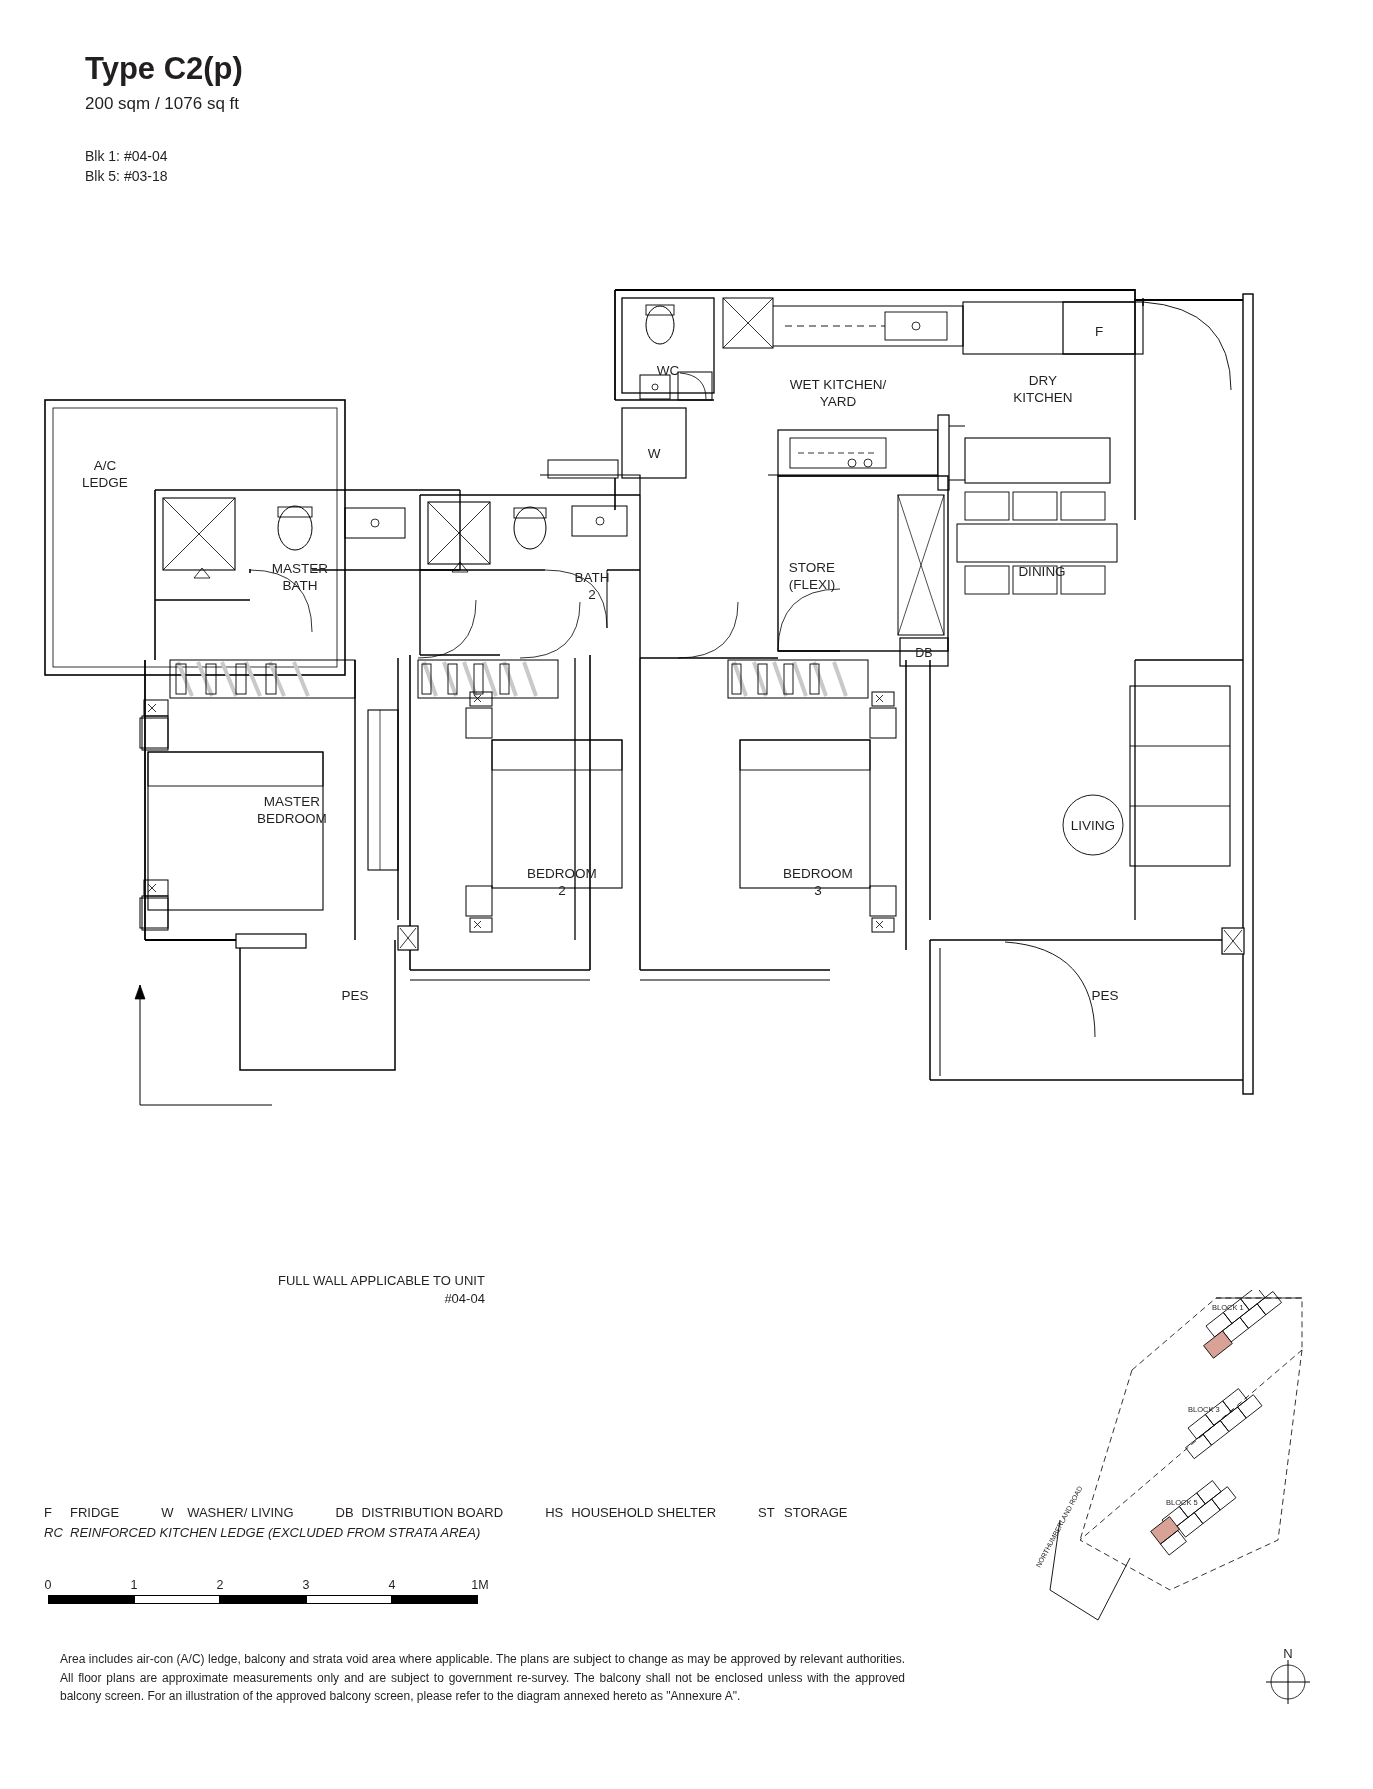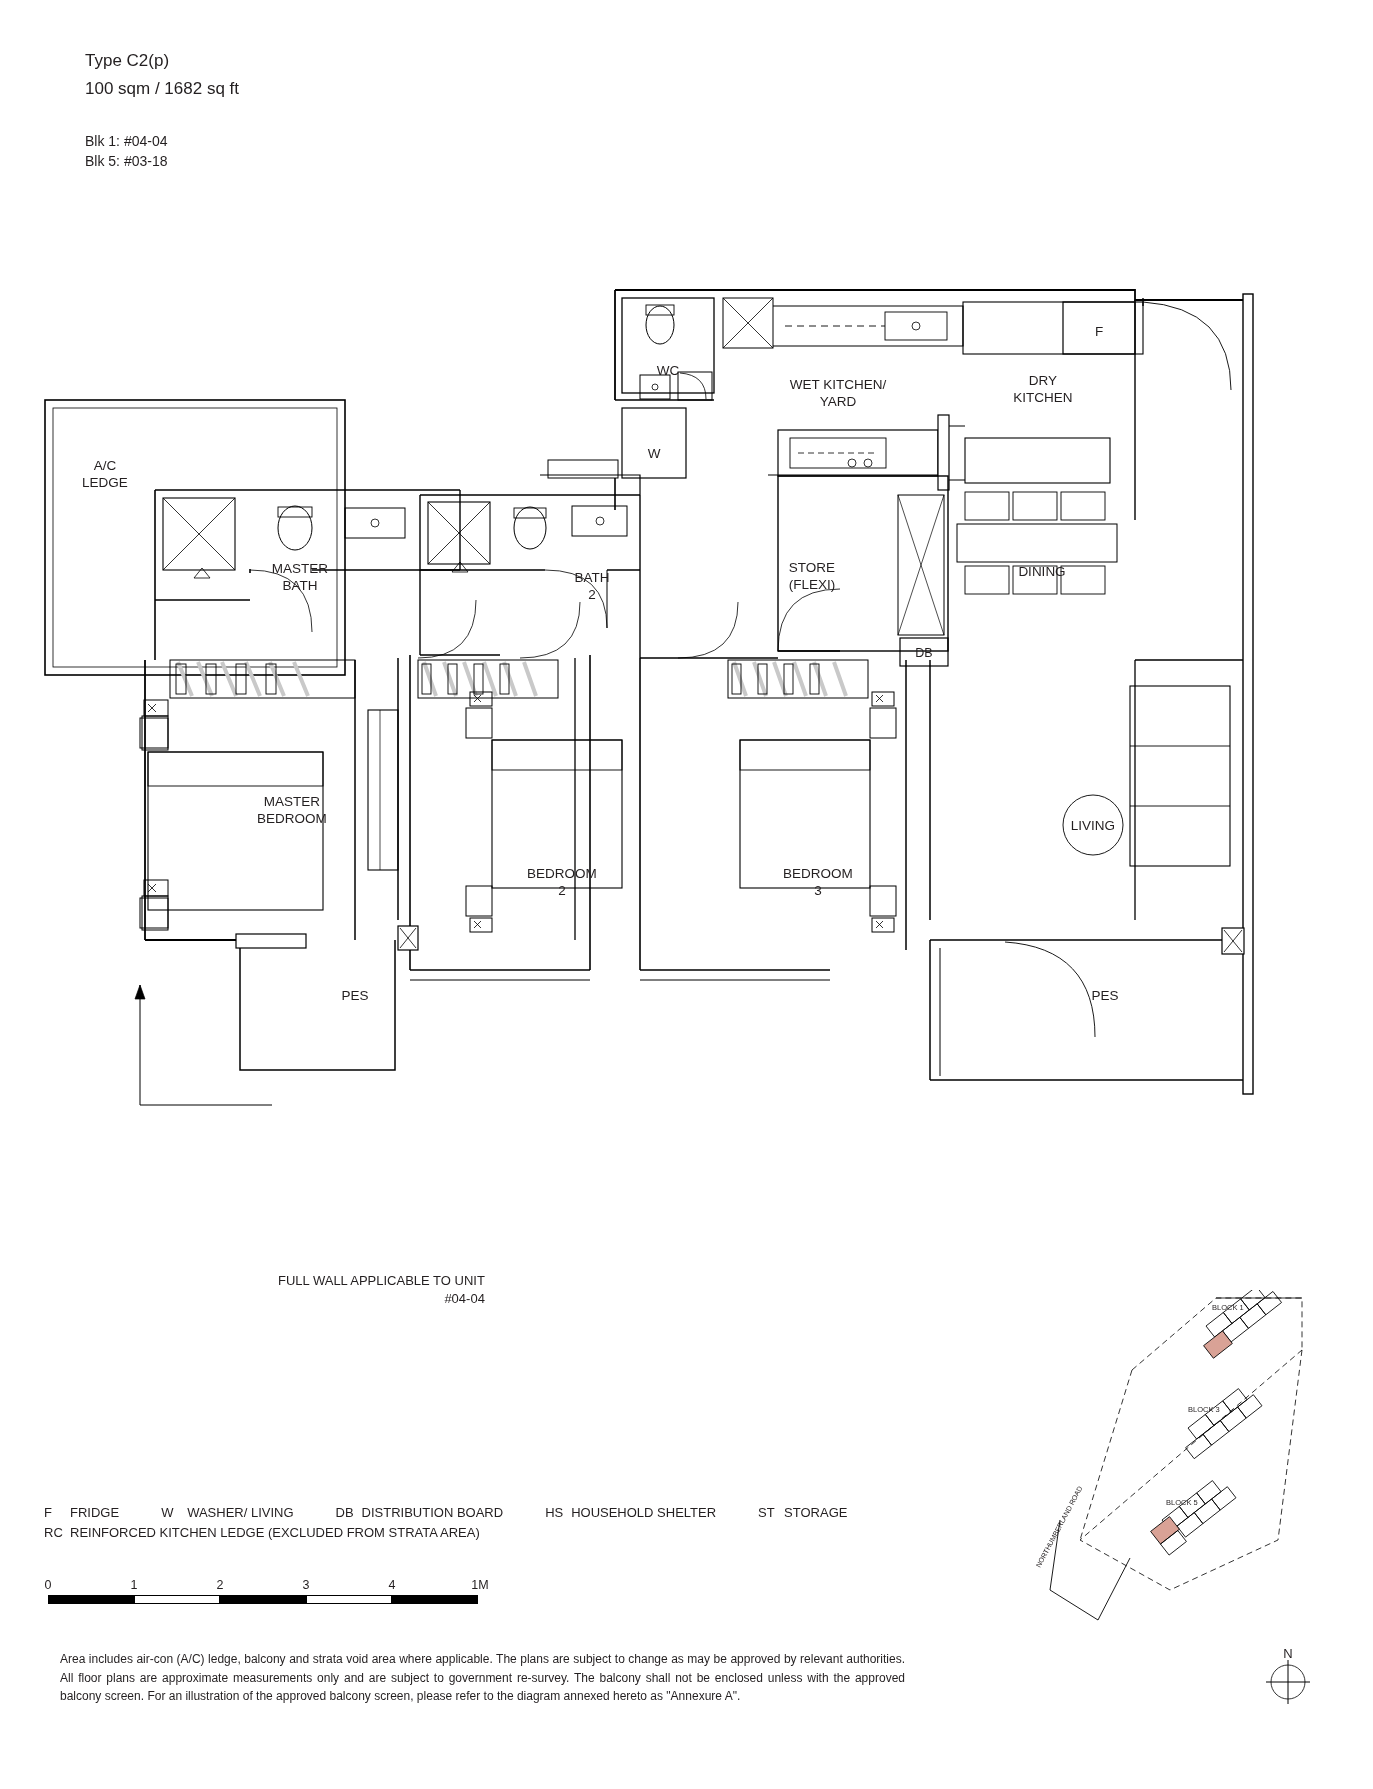--- a/index.html
+++ b/index.html
@@ -21,22 +21,22 @@
   #header { position: absolute; left: 85px; top: 32px; }
   #unit-type-title {
     font-size: 34px;
     font-weight: 400;
     letter-spacing: 0.5px;
     color: #231f20;
     margin: 0;
     line-height: 1.1;
   }
   #unit-subtype {
-    font-size: 17px;
-    font-weight: 400;
+    font-size: 31px;
+    font-weight: 700;
     color: #231f20;
     margin: 20px 0 0 0;
     line-height: 1.1;
   }
   #unit-area {
     font-size: 17px;
     margin: 8px 0 0 0;
     color: #231f20;
   }
   #unit-blocks { margin-top: 32px; font-size: 14px; line-height: 1.45; color: #231f20; }
@@ -71,21 +71,21 @@
   
   #legend {
     position: absolute;
     left: 44px; top: 1505px;
     font-size: 13px;
     color: #231f20;
   }
   #legend .row { display: flex; align-items: baseline; gap: 0; margin-bottom: 5px; }
   #legend .k { width: 26px; flex: none; }
   #legend .v { margin-right: 42px; white-space: nowrap; }
-  #legend .rcline { margin-top: 2px; }
+  #legend .rcline { margin-top: 2px; font-style: italic; }
 
   
   #scalebar { position: absolute; left: 44px; top: 1578px; width: 470px; }
   #scalebar .ticks { position: relative; height: 15px; font-size: 12.5px; color: #231f20; }
   #scalebar .ticks span { position: absolute; top: 0; transform: translateX(-50%); }
   #scalebar .bar { position: relative; height: 9px; margin-top: 2px; }
   #scalebar .seg { position: absolute; top: 0; height: 9px; }
   #scalebar .seg.dark { background: #000; }
   #scalebar .seg.light { background: #fff; border: 1px solid #000; box-sizing: border-box; }
 
@@ -115,21 +115,21 @@
   .kp-txt.blk { font-size: 7.5px; }
   .north-n { font-size: 13px; fill: #231f20; text-anchor: middle; }
 </style>
 </head>
 <body>
 
 <div class="page">
 
   <div id="header">
     <div id="unit-subtype">Type C2(p)</div>
-    <div id="unit-area">100 sqm / 1682 sq ft</div>
+    <div id="unit-area">200 sqm / 1076 sq ft</div>
     <div id="unit-blocks">
       <div>Blk 1: #04-04</div>
       <div>Blk 5: #03-18</div>
     </div>
   </div>
 
   <div id="floorplan-wrap">
     <svg width="1373" height="860" viewBox="0 0 1373 860" xmlns="http://www.w3.org/2000/svg">
       <g fill="none" stroke="#000" stroke-width="1.1" shape-rendering="geometricPrecision">
 

